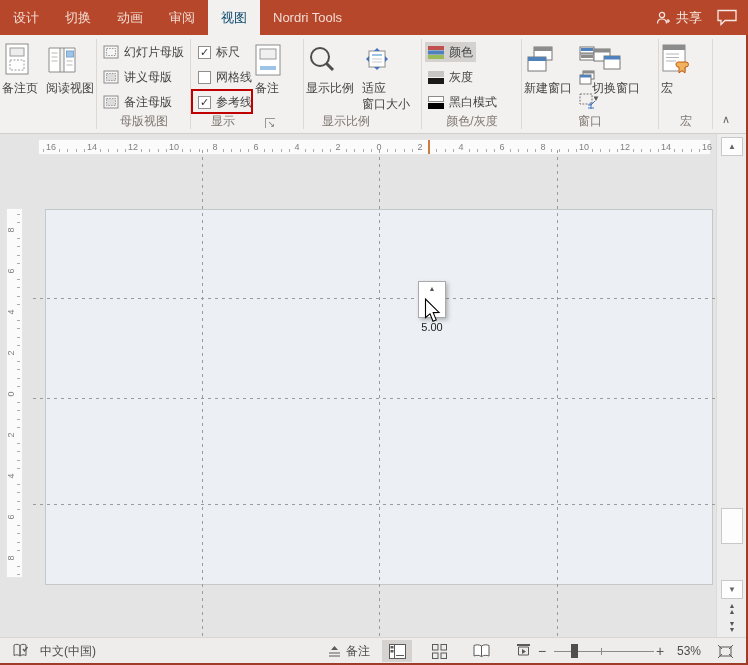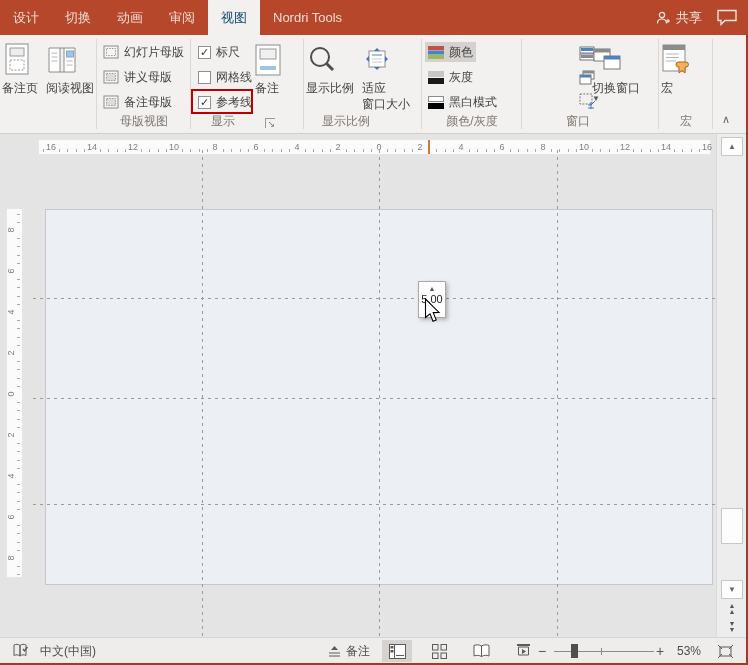--- a/index.html
+++ b/index.html
@@ -40,21 +40,21 @@
   .vruler .rnum { left:2px; height:12px; transform:rotate(-90deg); }
   .htick { position:absolute; bottom:2px; width:1px; height:3px; background:#ABABAB; }
   .vtick { position:absolute; right:2px; width:3px; height:1px; background:#ABABAB; }
   .rulermark { position:absolute; left:428px; top:6px; width:2px; height:14px; background:#CC7A3D; }
   .slide { position:absolute; left:45px; top:75px; width:668px; height:376px; background:#ECF0F4; border:1px solid #C5C8CB; }
   .vguide { position:absolute; top:16px; height:487px; width:1px;
             background-image:repeating-linear-gradient(180deg,#9B9B9B 0 3px,transparent 3px 7px); }
   .hguide { position:absolute; left:33px; width:683px; height:1px;
             background-image:repeating-linear-gradient(90deg,#9B9B9B 0 3px,transparent 3px 7px); }
   .gtooltip { position:absolute; left:418px; top:147px; width:28px; height:37px; background:#FFFFFF; border:1px solid #A9A9A9;
-              box-shadow:2px 2px 4px rgba(0,0,0,.25); display:flex; flex-direction:column; align-items:center; padding-top:3px; }
+              box-shadow:2px 2px 4px rgba(0,0,0,.25); display:flex; flex-direction:column; align-items:center; padding-top:3px;gap:28px; }
   .gtooltip .arr { font-size:7px; color:#555; line-height:8px; }
   .gtooltip .val { font-size:11px; color:#222; line-height:13px; }
   .hint { position:absolute; left:408px; top:190px; font-size:17px; color:#C00000; white-space:nowrap; }
   .cursor { position:absolute; left:424px; top:164px; }
 
   
   .scrollbar { position:absolute; left:716px; top:0; width:30px; height:503px; background:#EDEDED; border-left:1px solid #DBDBDB; }
   .sbtn { position:absolute; left:4px; width:22px; height:19px; background:#FDFDFD; border:1px solid #C8C8C8; color:#666;
           font-size:8px; display:flex; align-items:center; justify-content:center; }
   .sthumb { position:absolute; left:4px; top:374px; width:22px; height:36px; background:#FDFDFD; border:1px solid #C8C8C8; }
@@ -263,20 +263,31 @@
             </svg>
           </span>
         <span>黑白模式</span>
       </div>
       <div class="glabel" style="left:0;width:94px;">颜色/灰度</div>
     </div>
 
     <div class="vsep" style="left:521px;"></div>
 
     <div class="group" style="left:524px;width:134px;">
+      <div class="bigbtn" style="left:0;top:2px;width:52px;">
+        <span class="ic">
+          <svg width="32" height="30" viewBox="0 0 32 30">
+              <rect x="10" y="2" width="18" height="13" fill="#fff" stroke="#777"></rect>
+              <rect x="10" y="2" width="18" height="4" fill="#8C8C8C"></rect>
+              <rect x="4" y="12" width="18" height="14" fill="#fff" stroke="#777"></rect>
+              <rect x="4" y="12" width="18" height="4" fill="#4F81BD"></rect>
+            </svg>
+        </span>
+        <span class="lb">新建窗口</span>
+      </div>
       <div class="smallrow" style="left:52px;top:4px;">
         <span>
             <svg width="16" height="15" viewBox="0 0 16 15">
               <rect x="1" y="1" width="14" height="6" fill="#fff" stroke="#777"></rect>
               <rect x="2" y="2" width="12" height="3" fill="#4F81BD"></rect>
               <rect x="1" y="8" width="14" height="6" fill="#fff" stroke="#777"></rect>
               <rect x="2" y="9" width="12" height="3" fill="#8C8C8C"></rect>
             </svg>
           </span>
       </div>
@@ -304,21 +315,21 @@
           <svg width="30" height="26" viewBox="0 0 30 26">
               <rect x="2" y="2" width="16" height="12" fill="#fff" stroke="#777"></rect>
               <rect x="2" y="2" width="16" height="3.5" fill="#8C8C8C"></rect>
               <rect x="12" y="9" width="16" height="13" fill="#fff" stroke="#777"></rect>
               <rect x="12" y="9" width="16" height="3.5" fill="#4F81BD"></rect>
             </svg>
         </span>
         <span class="lb">切换窗口</span>
         <span class="ddarrow">▼</span>
       </div>
-      <div class="glabel" style="left:0;width:108px;">窗口</div>
+      <div class="glabel" style="left:12px;width:108px;">窗口</div>
     </div>
 
     <div class="vsep" style="left:658px;"></div>
 
     <div class="group" style="left:661px;width:50px;">
       <div class="bigbtn" style="left:0;top:2px;width:50px;">
         <span class="ic">
           <svg width="30" height="32" viewBox="0 0 30 32">
               <rect x="2" y="1" width="22" height="26" fill="#fff" stroke="#8C8C8C"></rect>
               <rect x="2" y="1" width="22" height="5" fill="#8C8C8C"></rect>

